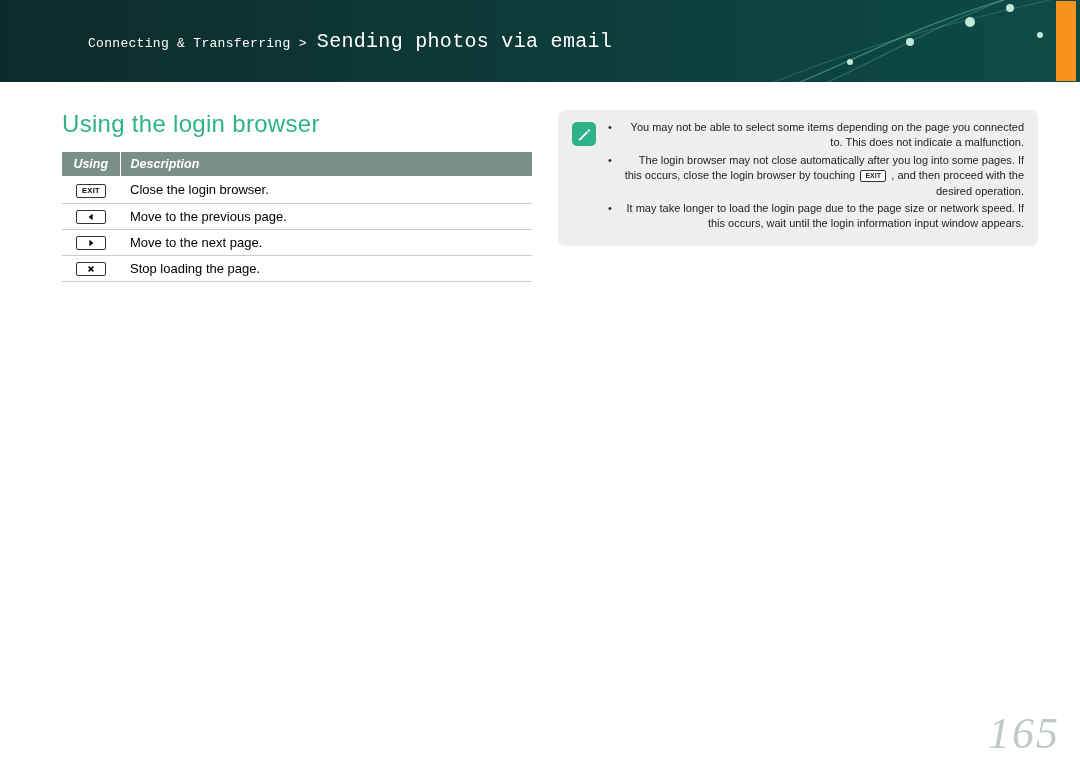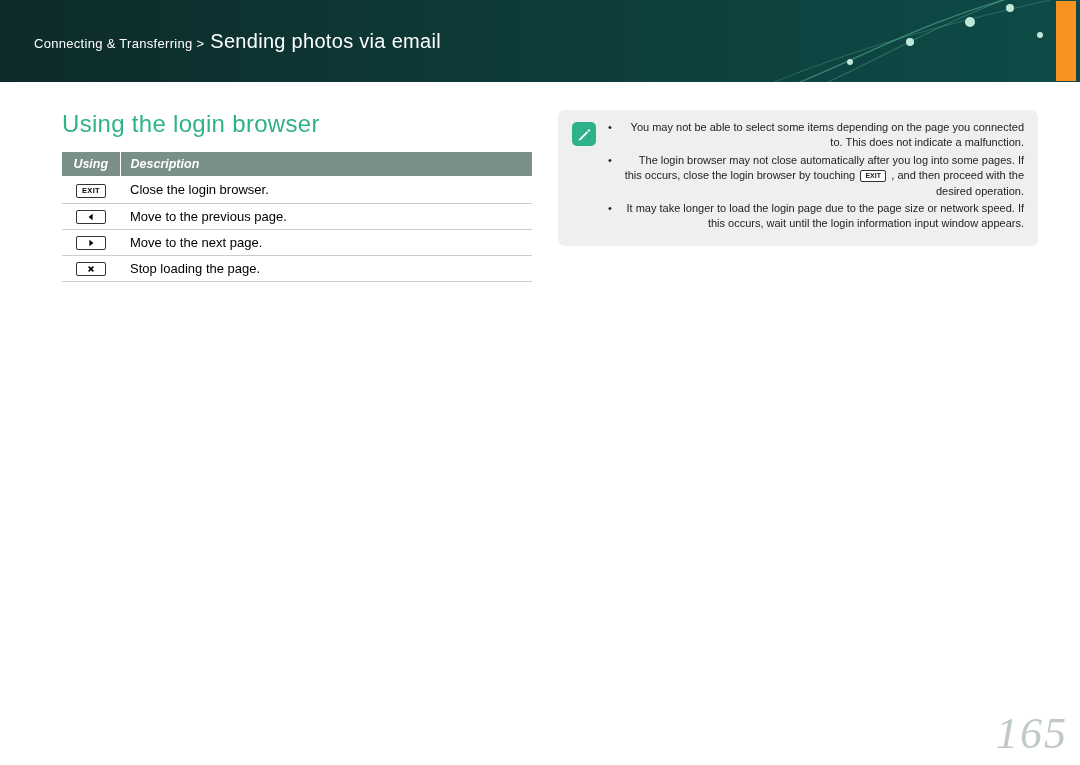--- a/index.html
+++ b/index.html
@@ -4,23 +4,24 @@
 <style>
   * { box-sizing: border-box; margin: 0; padding: 0; }
   html, body { width: 1080px; height: 765px; font-family: "Segoe UI", Arial, sans-serif; background: #fff; }
   .page { position: relative; width: 1080px; height: 765px; overflow: hidden; }
 
   
   .header-band {
     position: relative;
     height: 82px;
     background: linear-gradient(90deg, #0d2b2a 0%, #0d3a38 45%, #0e4b47 100%);
-    padding-left: 34px;
+    padding-left: 88px;
     display: flex;
     align-items: center;
+    font-family: Liberation Mono, monospace;
   }
   .breadcrumb {
     color: #fff;
     font-weight: 300;
     font-size: 13px;
     letter-spacing: 0.3px;
   }
   .breadcrumb .title {
     font-size: 20px;
     font-weight: 300;
@@ -138,21 +139,21 @@
     font-size: 7px;
     font-weight: 700;
     padding: 0 2px;
     vertical-align: middle;
     margin: 0 2px;
   }
 
   
   .pagenum {
     position: absolute;
-    right: 12px;
+    right: 20px;
     bottom: 6px;
     font-size: 44px;
     font-style: italic;
     color: #bfc9c6;
     font-family: Georgia, "Times New Roman", serif;
     letter-spacing: 2px;
   }
 </style>
 </head>
 <body>

